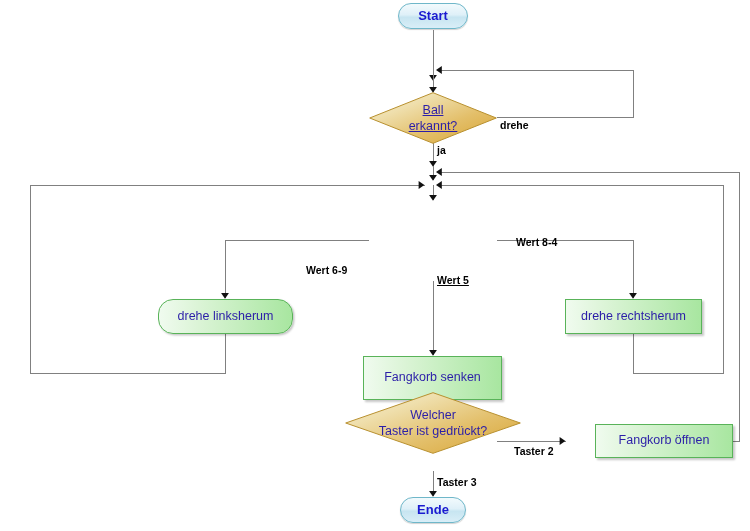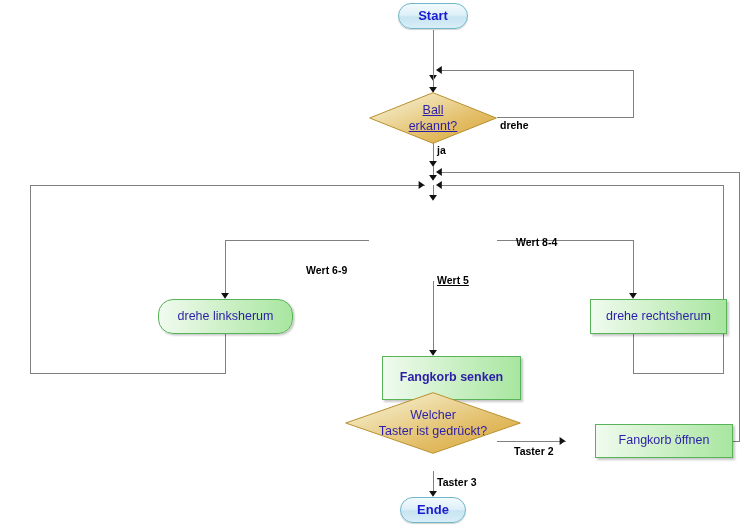--- a/index.html
+++ b/index.html
@@ -156,25 +156,25 @@
     </svg>
     <span class="dia-label">Ball
 erkannt?</span>
   </div>
 
 
   <div class="node process" style="left:158px; top:299px; width:135px; height:35px;border-radius:15px;">
     <span>drehe linksherum</span>
   </div>
 
-  <div class="node process" style="left:590px; top:299px; width:137px; height:35px;">
+  <div class="node process" style="left:565px; top:299px; width:137px; height:35px;">
     <span>drehe rechtsherum</span>
   </div>
 
-  <div class="node process" style="left:382px; top:356px; width:139px; height:44px;font-weight:bold;">
+  <div class="node process" style="left:363px; top:356px; width:139px; height:44px;">
     <span>Fangkorb senken</span>
   </div>
 
   <div class="node decision" style="left:345px; top:392px; width:176px; height:62px;">
     <svg class="dia-shape" viewBox="0 0 176 62" preserveAspectRatio="none">
       <polygon points="88,0.7 175.3,31 88,61.3 0.7,31" fill="url(#diaGrad)" stroke="#b8902f" stroke-width="1"></polygon>
     </svg>
     <span class="dia-label">Welcher
 Taster ist gedrückt?</span>
   </div>

